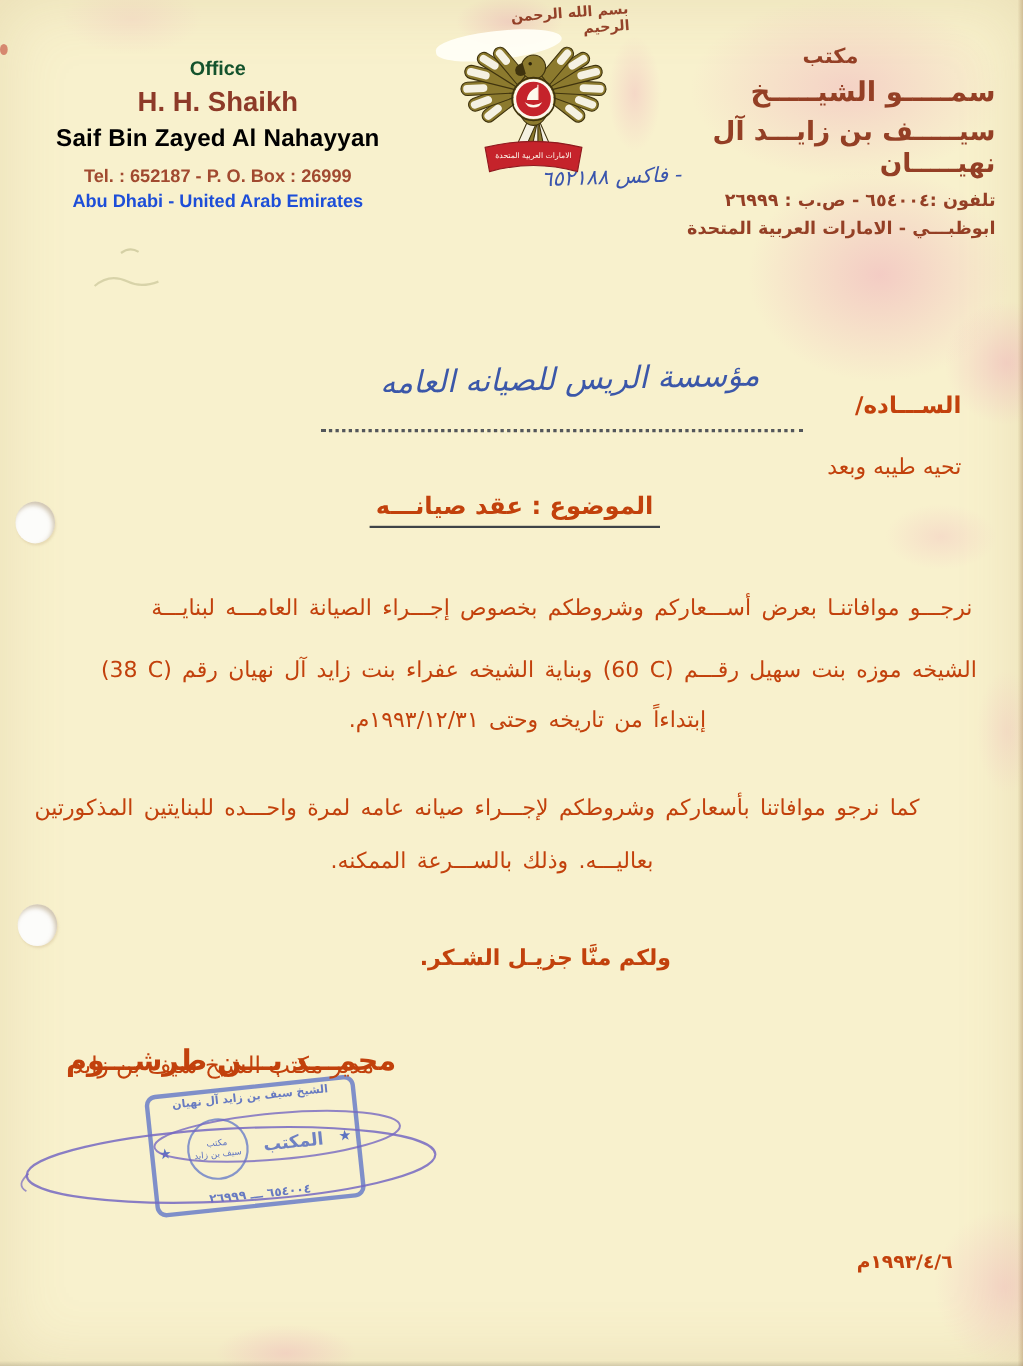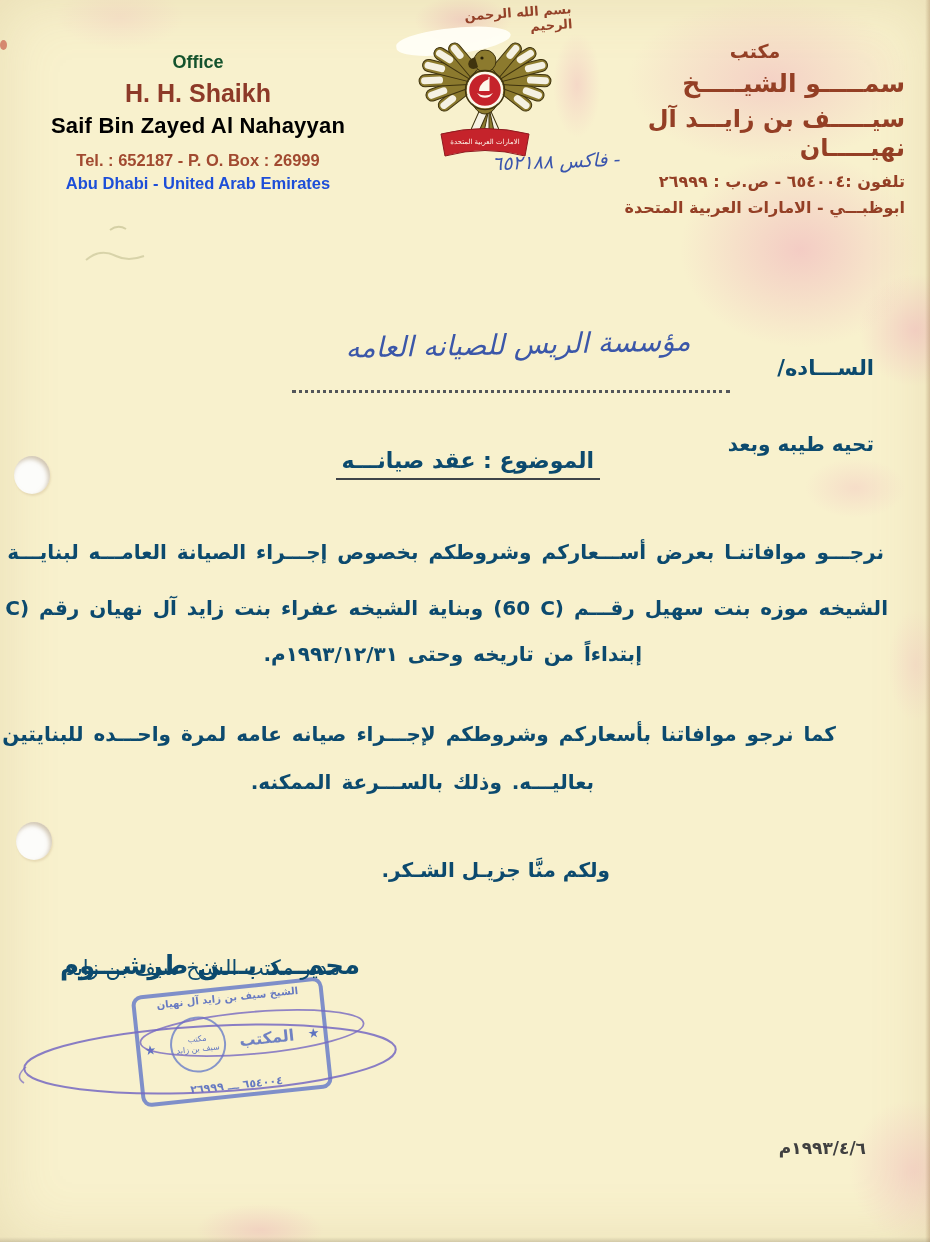--- a/index.html
+++ b/index.html
@@ -33,40 +33,40 @@
   .lh-ar .a1{font-size:19px;padding-left:60px;text-align:center;}
   .lh-ar .a2{font-size:25px;margin-top:6px;}
   .lh-ar .a3{font-size:24px;margin-top:6px;}
   .lh-ar .a4{font-size:16px;margin-top:10px;}
   .lh-ar .a5{font-size:16px;margin-top:6px;}
   .bismillah{position:absolute;left:432px;top:6px;width:140px;font-size:13px;
     color:#8a3018;font-weight:bold;direction:rtl;transform:rotate(-4deg);opacity:.9;}
   .fax-hand{position:absolute;left:492px;top:150px;font-size:19px;direction:rtl;
     color:#3a55ad;font-style:italic;transform:rotate(-2deg);white-space:nowrap;}
   
-  .ar{direction:rtl;text-align:right;color:#0c4a6e;position:absolute;white-space:nowrap;}
+  .ar{direction:rtl;text-align:right;color:#c2410c;position:absolute;white-space:nowrap;}
   .addr-label{right:56px;top:356px;font-size:21px;font-weight:bold;}
   .addr-hand{left:300px;top:328px;width:436px;font-size:28px;color:#3b57a9;
     font-style:italic;transform:rotate(-1.2deg);text-align:center;}
   .dotline{position:absolute;left:292px;top:382px;width:438px;height:8px;
     border-bottom:3px dotted #53565a;}
-  .salutation{right:56px;top:432px;font-size:20px;font-weight:bold;}
+  .salutation{right:56px;top:412px;font-size:20px;font-weight:normal;}
   .subject{right:330px;top:448px;font-size:22px;font-weight:bold;
     border-bottom:2.5px solid #3f4448;padding:0 6px 5px 6px;}
-  .bodyline{font-size:20px;font-weight:bold;word-spacing:3px;}
+  .bodyline{font-size:20px;font-weight:normal;word-spacing:3px;}
   .p1l1{right:46px;top:540px;}
   .p1l2{right:42px;top:596px;}
   .p1l3{right:288px;top:642px;}
   .p2l1{right:94px;top:722px;}
   .p2l2{right:336px;top:770px;}
   .closing{right:320px;top:858px;font-size:20px;font-weight:bold;}
   .latin{font-family:"DejaVu Sans",sans-serif;direction:ltr;unicode-bidi:embed;}
   .sig-name{left:60px;top:950px;font-size:26px;font-weight:bold;white-space:nowrap;}
   .sig-title{left:66px;top:956px;font-size:21px;z-index:6;white-space:nowrap;}
-  .date-line{right:64px;top:1138px;font-size:17px;font-weight:bold;color:#404040;}
+  .date-line{right:64px;top:1138px;font-size:17px;font-weight:bold;color:#c2410c;}
   
   .stamp{position:absolute;left:136px;top:986px;width:192px;height:112px;z-index:4;
     border:4px solid rgba(80,105,200,.72);border-radius:10px;transform:rotate(-6deg);
     color:#4e66c0;direction:rtl;display:flex;flex-direction:column;
     justify-content:space-between;align-items:center;padding:2px 4px;box-sizing:border-box;}
   .stamp .trow{font-size:10px;font-weight:bold;opacity:.85;}
   .stamp .mrow{display:flex;width:100%;align-items:center;justify-content:space-between;}
   .stamp .star{font-size:13px;opacity:.9;}
   .stamp .circle{width:52px;height:52px;border:2px solid rgba(80,105,200,.75);
     border-radius:50%;display:flex;flex-direction:column;align-items:center;

